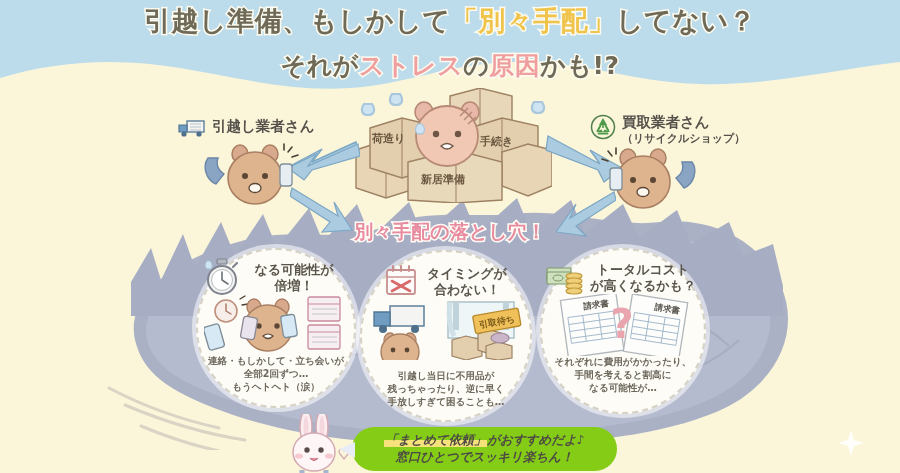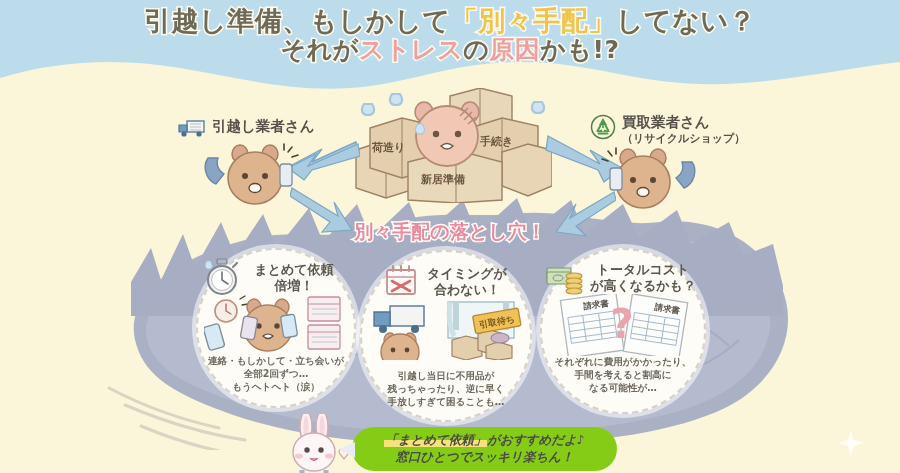--- a/index.html
+++ b/index.html
@@ -22,38 +22,38 @@
   }
   .title1, .title2 {
     font-family:"DejaVu Sans", sans-serif;
     font-weight:bold; letter-spacing:.02em; line-height:1.12;
     color:#6f6a57;
     -webkit-text-stroke: 3px #fdfbef;
     paint-order: stroke fill;
     white-space:nowrap;
   }
   .title1 { font-size:27px; }
-  .title2 { font-size:25px; margin-top:0; }
+  .title2 { font-size:25px; margin-top:16px; }
   .hl-y  { color:#f0c34a; }
   .hl-p  { color:#ef9f9f; }
 
   
   .labelRow { position:absolute; display:flex; align-items:flex-start; gap:6px; z-index:18; }
   .labelTxt { font-size:14.5px; font-weight:bold; color:#55504a; line-height:1.15; white-space:nowrap;}
   .labelSub { font-size:11px; font-weight:bold; color:#55504a; white-space:nowrap;}
   #lbl-mover { left:178px; top:118px; }
   #lbl-buyer { left:590px; top:114px; }
 
   
   .boxes { position:absolute; left:352px; top:88px; width:200px; height:115px; z-index:12;}
   .boxTxt {
     position:absolute; font-size:11px; font-weight:bold; color:#6b5740;
     white-space:nowrap; z-index:14;
   }
-  #box-t1 { left:372px; top:140px; }
+  #box-t1 { left:372px; top:131px; }
   #box-t2 { left:480px; top:134px; }
   #box-t3 { left:421px; top:172px; }
 
   
   .pitfall {
     position:absolute; left:0; top:219px; width:900px; text-align:center; z-index:22;
   }
   .pitfall span {
     font-size:19px; font-weight:bold; color:#e88aa0;
     -webkit-text-stroke:3px #fffdf5; paint-order: stroke fill;
@@ -278,21 +278,21 @@
 
   <div class="circle" id="c1">
     <svg style="position:absolute;left:6px;top:8px;width:36px;height:38px;" viewBox="0 0 36 38">
       <rect x="13" y="1" width="10" height="5" rx="1.6" fill="#b3b7bf" stroke="#7e838d" stroke-width="1.2"></rect>
       <circle cx="18" cy="22" r="14" fill="#f3f3f1" stroke="#7e838d" stroke-width="2"></circle>
       <circle cx="18" cy="22" r="10.5" fill="#fff" stroke="#b7bbc2" stroke-width="1"></circle>
       <path d="M18,22 L18,14 M18,22 L24,26" stroke="#6c707a" stroke-width="1.6" stroke-linecap="round"></path>
       <path d="M29,9 L33,5" stroke="#7e838d" stroke-width="2.2" stroke-linecap="round"></path>
       <path d="M3,3 C0,7 1,11 5,11 C9,11 9,7 6,3 Z" fill="#cfe4f2" stroke="#a8c7dd" stroke-width="1"></path>
     </svg>
-    <div class="cHead" style="margin-left:36px;">まとめて依頼
+    <div class="cHead" style="margin-left:36px;">なる可能性が
 倍増！</div>
     <div class="cArt" style="margin-top:2px;">
       <svg style="position:absolute;left:6px;top:0;width:148px;height:58px;" viewBox="0 0 148 58">
         <circle cx="22" cy="16" r="11" fill="#f7eeea" stroke="#c08f7c" stroke-width="1.6"></circle>
         <path d="M22,16 L22,9 M22,16 L27,19" stroke="#a9745f" stroke-width="1.4" stroke-linecap="round"></path>
         <g stroke="#4b4033" stroke-width="1.4" stroke-linecap="round">
           <path d="M36,4 L41,1"></path>
             <path d="M38,10 L44,9"></path>
         </g>
         <rect x="2" y="30" width="16" height="24" rx="3" fill="#d7e9f5" stroke="#7d8e9a" stroke-width="1.4" transform="rotate(-16 10 42)"></rect>

